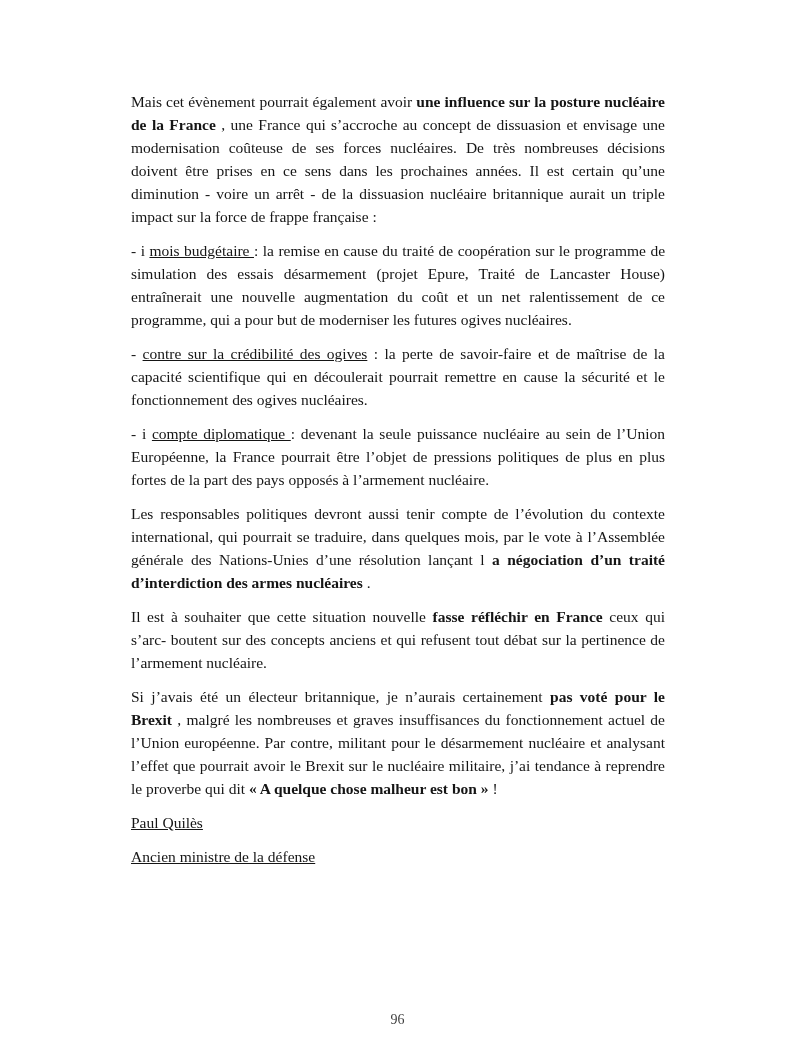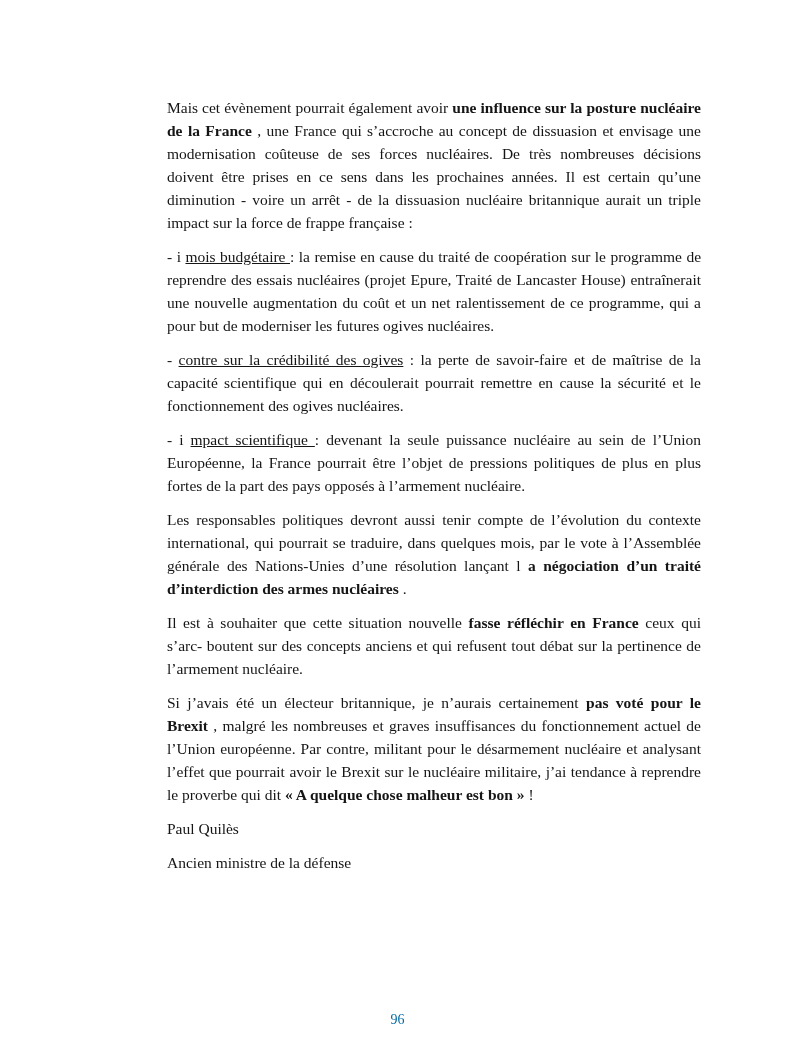--- a/index.html
+++ b/index.html
@@ -12,56 +12,56 @@
     width: 795px;
     height: 1063px;
     background: #ffffff;
     font-family: "Liberation Serif", "DejaVu Serif", serif;
     color: #151515;
     overflow: hidden;
   }
   .doc-body {
     position: absolute;
     left: 131px;
-    top: 96px;
+    top: 90px;
     width: 534px;
-    margin-left: 36px;
   }
   .para {
     margin: 0 0 11px 0;
     font-size: 15.5px;
     line-height: 23px;
     text-align: justify;
     color: #151515;
   }
   .para.sig {
     text-align: left;
+    text-decoration: underline;
   }
   .bold { font-weight: bold; }
   .underline { text-decoration: underline; }
   .page-number {
     position: absolute;
     left: 0;
     right: 0;
     top: 1012px;
     text-align: center;
     font-size: 14px;
-    color: #0369a1;
+    color: #404040;
     font-family: "Liberation Serif", "DejaVu Serif", serif;
   }
 </style>
 </head>
 <body>
 
 <div class="page">
   <div class="doc-body">
       <p class="para"><span>Mais cet évènement pourrait également avoir </span><span class="bold">une influence sur la posture nucléaire de la France</span><span> , une France qui s’accroche au concept de dissuasion et envisage une modernisation coûteuse de ses forces nucléaires. De très nombreuses décisions doivent être prises en ce sens dans les prochaines années. Il est certain qu’une diminution - voire un arrêt - de la dissuasion nucléaire britannique aurait un triple impact sur la force de frappe française :</span></p>
-      <p class="para"><span>- i </span><span class="underline">mois budgétaire </span><span>: la remise en cause du traité de coopération sur le programme de reprendre des essais nucléaires (projet Epure, Traité de Lancaster House) entraînerait une nouvelle augmentation du coût et un net ralentissement de ce programme, qui a pour but de moderniser les futures ogives nucléaires.</span></p>
+      <p class="para"><span>- i </span><span class="underline">mois budgétaire </span><span>: la remise en cause du traité de coopération sur le programme de simulation des essais désarmement (projet Epure, Traité de Lancaster House) entraînerait une nouvelle augmentation du coût et un net ralentissement de ce programme, qui a pour but de moderniser les futures ogives nucléaires.</span></p>
       <p class="para"><span>- </span><span class="underline">contre sur la crédibilité des ogives</span><span> : la perte de savoir-faire et de maîtrise de la capacité scientifique qui en découlerait pourrait remettre en cause la sécurité et le fonctionnement des ogives nucléaires.</span></p>
-      <p class="para"><span>- i </span><span class="underline">mpact scientifique </span><span>: devenant la seule puissance nucléaire au sein de l’Union Européenne, la France pourrait être l’objet de pressions politiques de plus en plus fortes de la part des pays opposés à l’armement nucléaire.</span></p>
+      <p class="para"><span>- i </span><span class="underline">compte diplomatique </span><span>: devenant la seule puissance nucléaire au sein de l’Union Européenne, la France pourrait être l’objet de pressions politiques de plus en plus fortes de la part des pays opposés à l’armement nucléaire.</span></p>
       <p class="para"><span>Les responsables politiques devront aussi tenir compte de l’évolution du contexte international, qui pourrait se traduire, dans quelques mois, par le vote à l’Assemblée générale des Nations-Unies d’une résolution lançant l </span><span class="bold">a négociation d’un traité d’interdiction des armes nucléaires</span><span> .</span></p>
       <p class="para"><span>Il est à souhaiter que cette situation nouvelle </span><span class="bold">fasse réfléchir en France</span><span> ceux qui s’arc- boutent sur des concepts anciens et qui refusent tout débat sur la pertinence de l’armement nucléaire.</span></p>
       <p class="para"><span>Si j’avais été un électeur britannique, je n’aurais certainement </span><span class="bold">pas voté pour le Brexit</span><span> , malgré les nombreuses et graves insuffisances du fonctionnement actuel de l’Union européenne. Par contre, militant pour le désarmement nucléaire et analysant l’effet que pourrait avoir le Brexit sur le nucléaire militaire, j’ai tendance à reprendre le proverbe qui dit </span><span class="bold">« A quelque chose malheur est bon »</span><span> !</span></p>
       <p class="para sig"><span>Paul Quilès</span></p>
       <p class="para sig"><span>Ancien ministre de la défense</span></p>
     </div>
   <div class="page-number">96</div>
 </div>
 
 </body></html>

